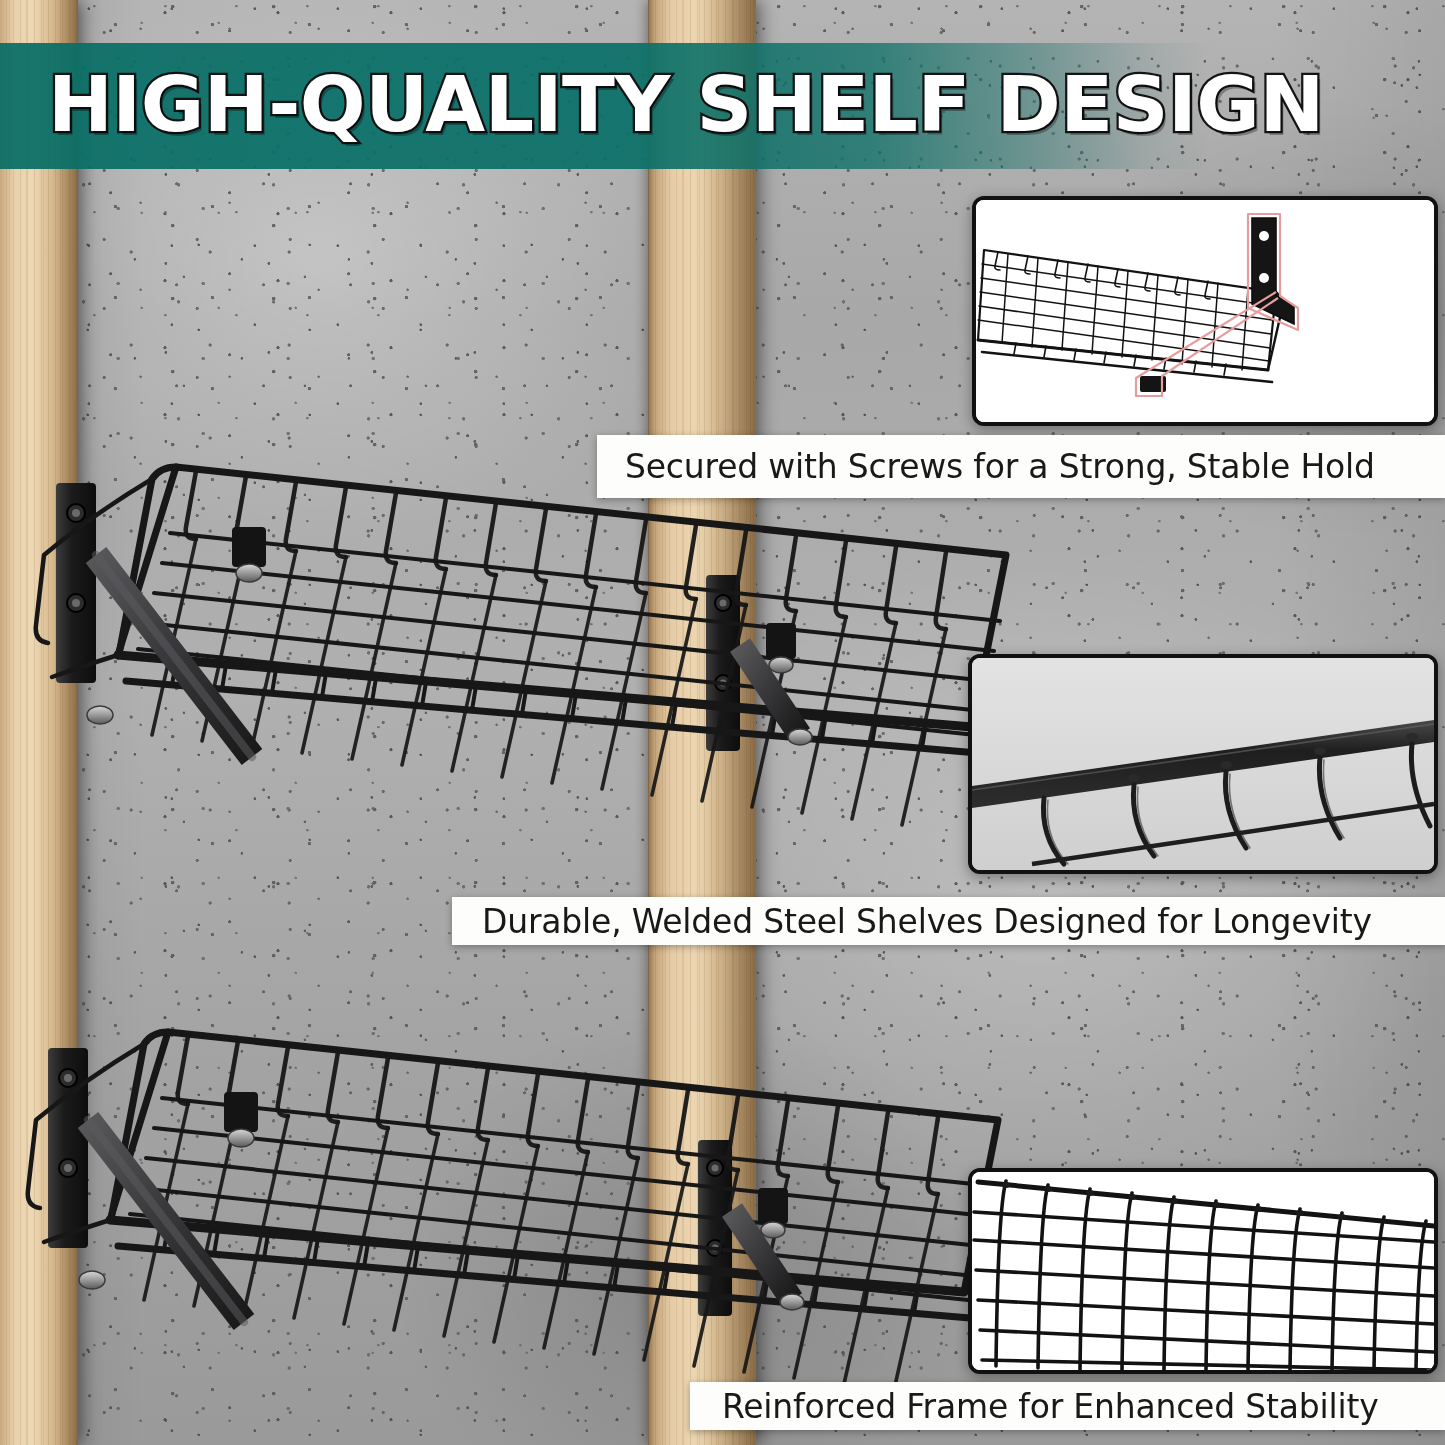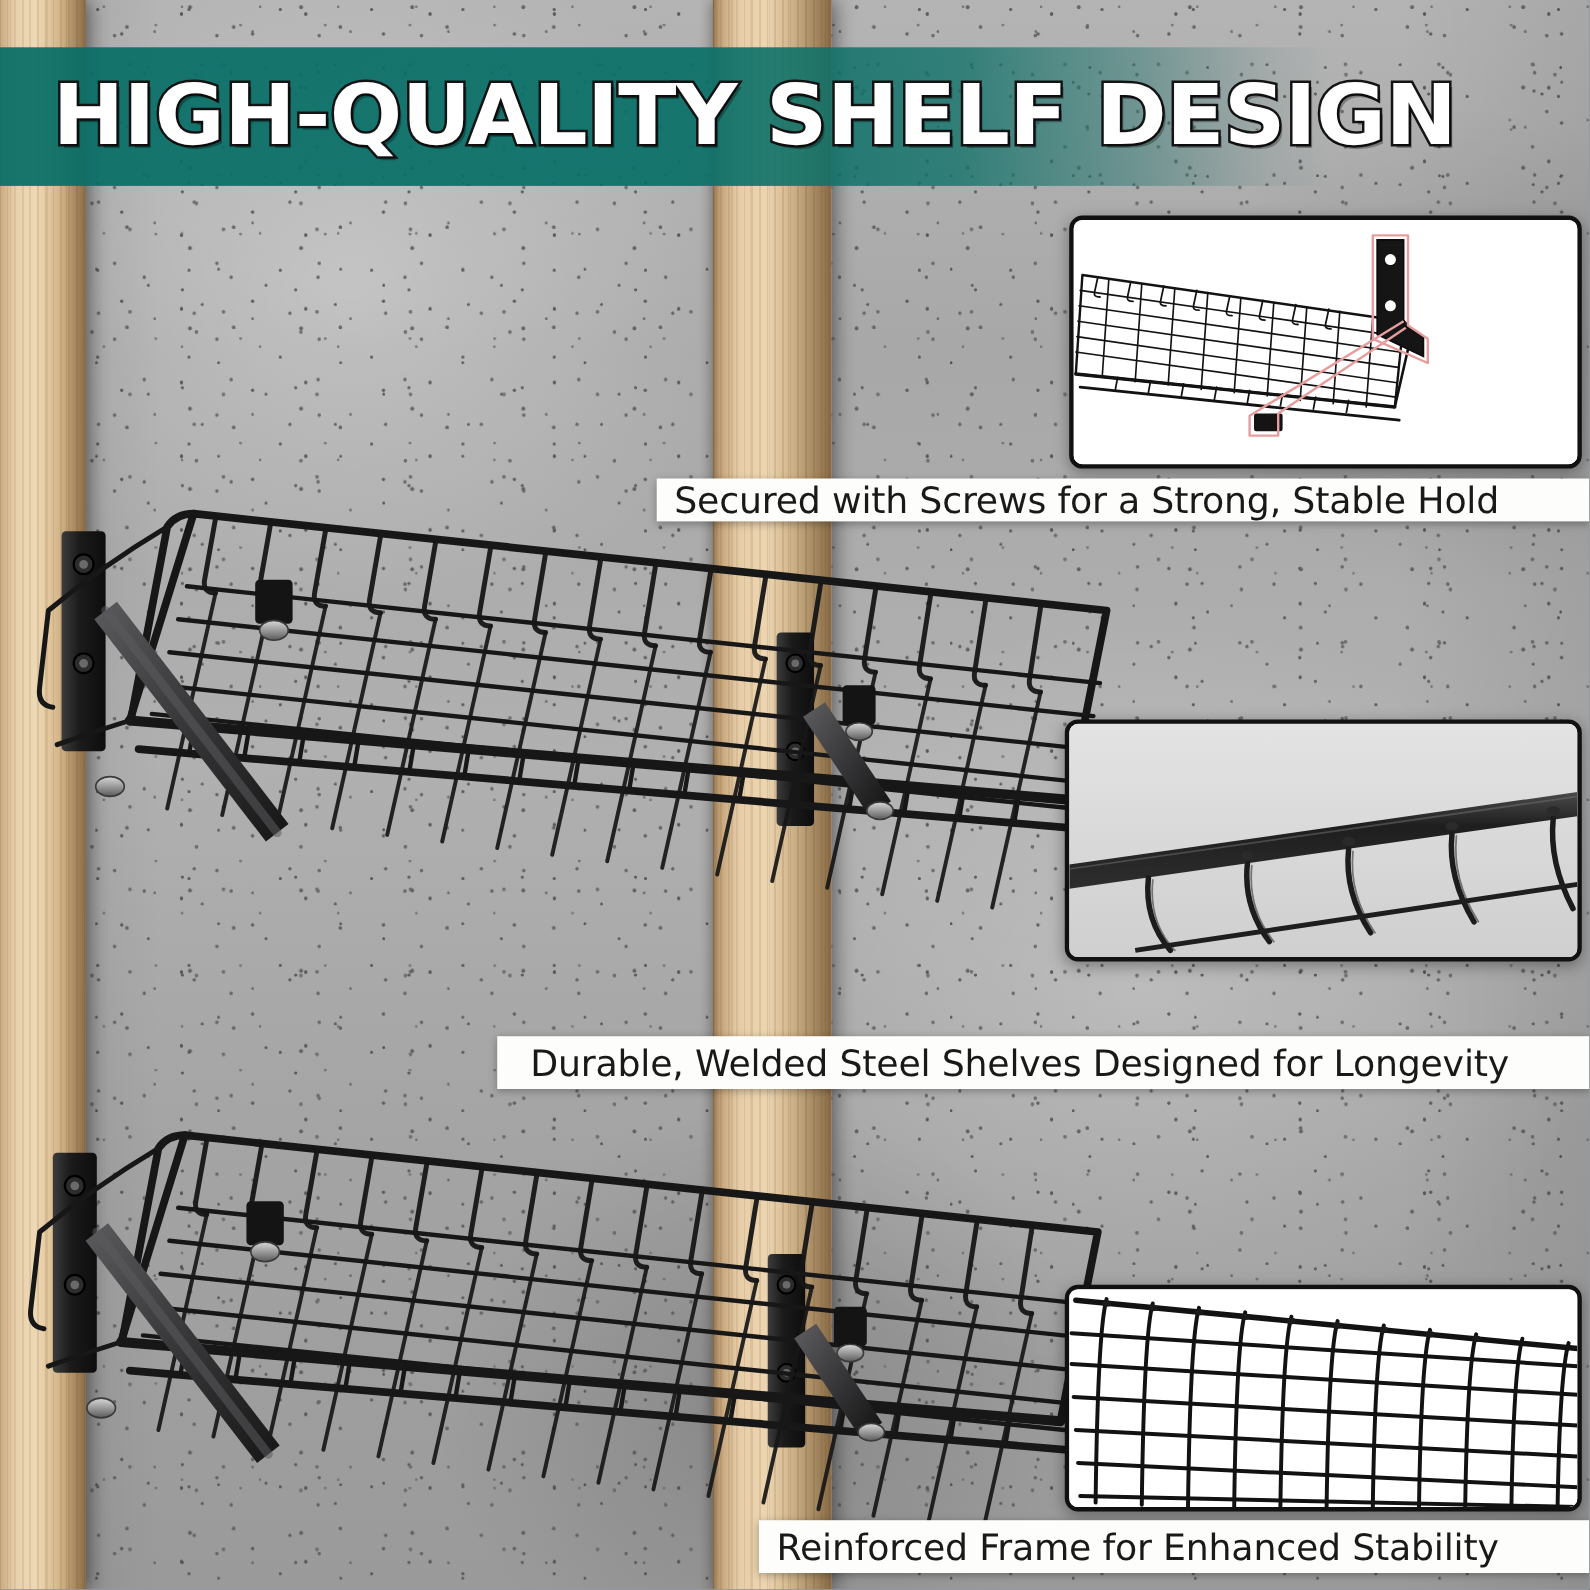--- a/index.html
+++ b/index.html
@@ -122,23 +122,23 @@
     color: #191919;
     font-family: "DejaVu Sans", sans-serif;
     font-size: 33px;
     letter-spacing: -0.2px;
     display: flex;
     align-items: center;
     box-shadow: 0 2px 7px rgba(0,0,0,.30);
     white-space: nowrap;
     overflow: hidden;
   }
-  #caption-1 { left: 597px; top: 435px;  right: 0; height: 39px; padding-left: 16px; }
-  #caption-2 { left: 452px; top: 897px;  right: 0; height: 48px; padding-left: 30px; margin-top: 45px; }
-  #caption-3 { left: 690px; top: 1382px; right: 0; height: 48px; padding-left: 16px; }
+  #caption-1 { left: 597px; top: 435px;  right: 0; height: 63px; padding-left: 28px; }
+  #caption-2 { left: 452px; top: 897px;  right: 0; height: 48px; padding-left: 30px; }
+  #caption-3 { left: 690px; top: 1382px; right: 0; height: 48px; padding-left: 32px; }
 
   
   .inset {
     position: absolute;
     border: 4px solid #111;
     border-radius: 12px;
     overflow: hidden;
     box-shadow: 0 4px 14px rgba(0,0,0,.35);
   }
   #inset-1 { left: 972px; top: 196px;  width: 458px; height: 222px; background: #ffffff; }

